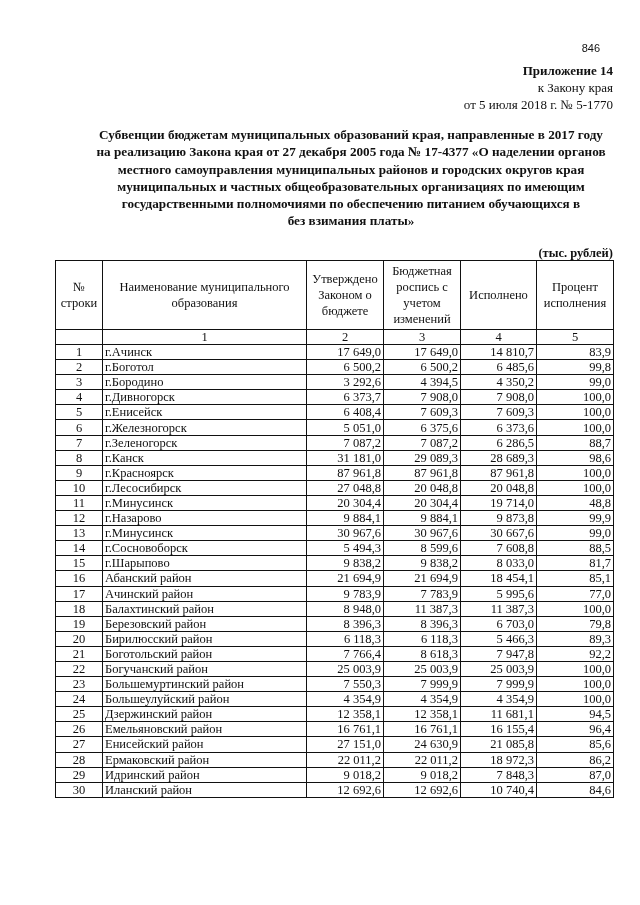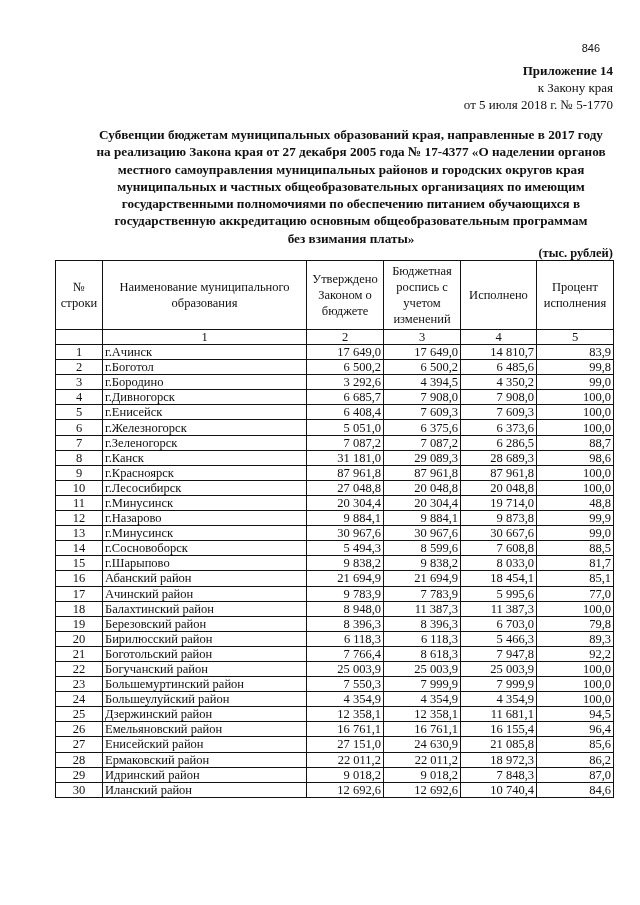--- a/index.html
+++ b/index.html
@@ -51,21 +51,20 @@
   <div>к Закону края</div>
   <div>от 5 июля 2018 г. № 5-1770</div>
 </div>
 
 <div class="doc-title">
   <div>Субвенции бюджетам муниципальных образований края, направленные в 2017 году</div>
   <div>на реализацию Закона края от 27 декабря 2005 года № 17-4377 «О наделении органов</div>
   <div>местного самоуправления муниципальных районов и городских округов края</div>
   <div>муниципальных и частных общеобразовательных организациях по имеющим</div>
   <div>государственными полномочиями по обеспечению питанием обучающихся в</div>
-  <div>государственную аккредитацию основным общеобразовательным программам</div>
   <div>без взимания платы»</div>
 </div>
 
 <div class="units">(тыс. рублей)</div>
 
 <table class="data">
   <colgroup>
     <col style="width:47px">
       <col style="width:204px">
       <col style="width:77px">
@@ -112,21 +111,21 @@
         <td class="num">3</td>
         <td class="name">г.Бородино</td>
         <td class="val">3 292,6</td>
         <td class="val">4 394,5</td>
         <td class="val">4 350,2</td>
         <td class="val">99,0</td>
       </tr>
       <tr class="row">
         <td class="num">4</td>
         <td class="name">г.Дивногорск</td>
-        <td class="val">6 685,7</td>
+        <td class="val">6 373,7</td>
         <td class="val">7 908,0</td>
         <td class="val">7 908,0</td>
         <td class="val">100,0</td>
       </tr>
       <tr class="row">
         <td class="num">5</td>
         <td class="name">г.Енисейск</td>
         <td class="val">6 408,4</td>
         <td class="val">7 609,3</td>
         <td class="val">7 609,3</td>

